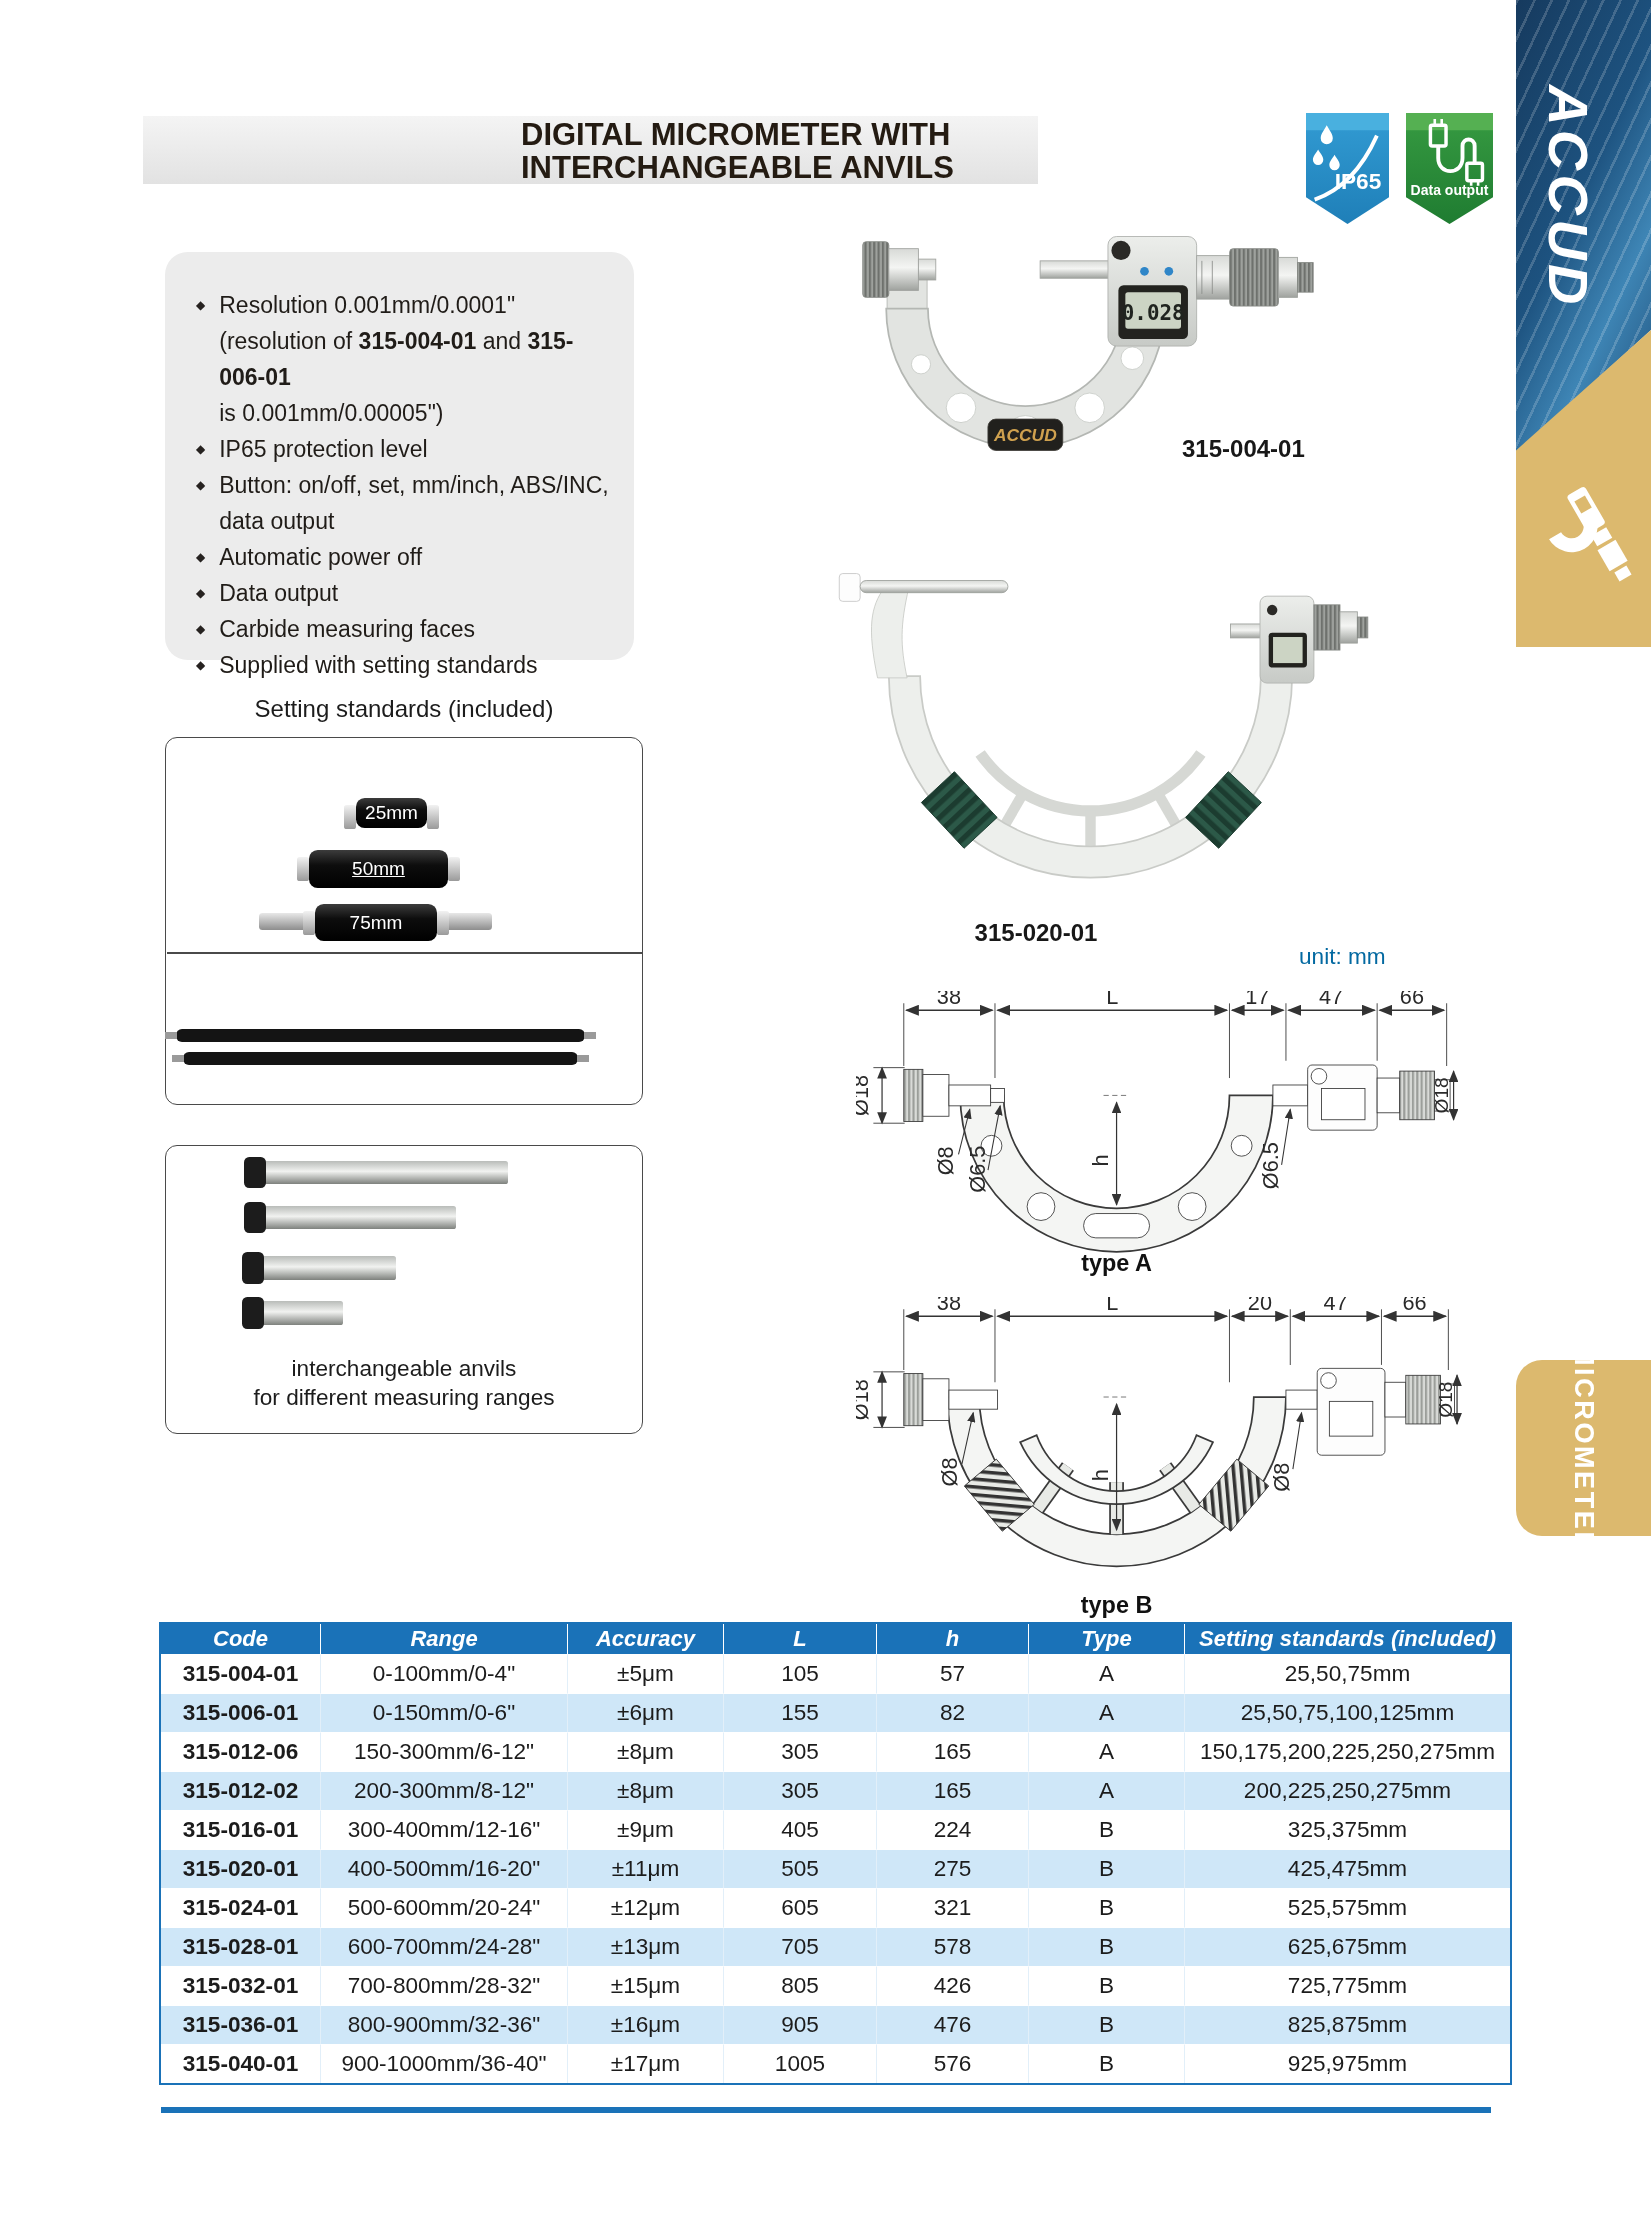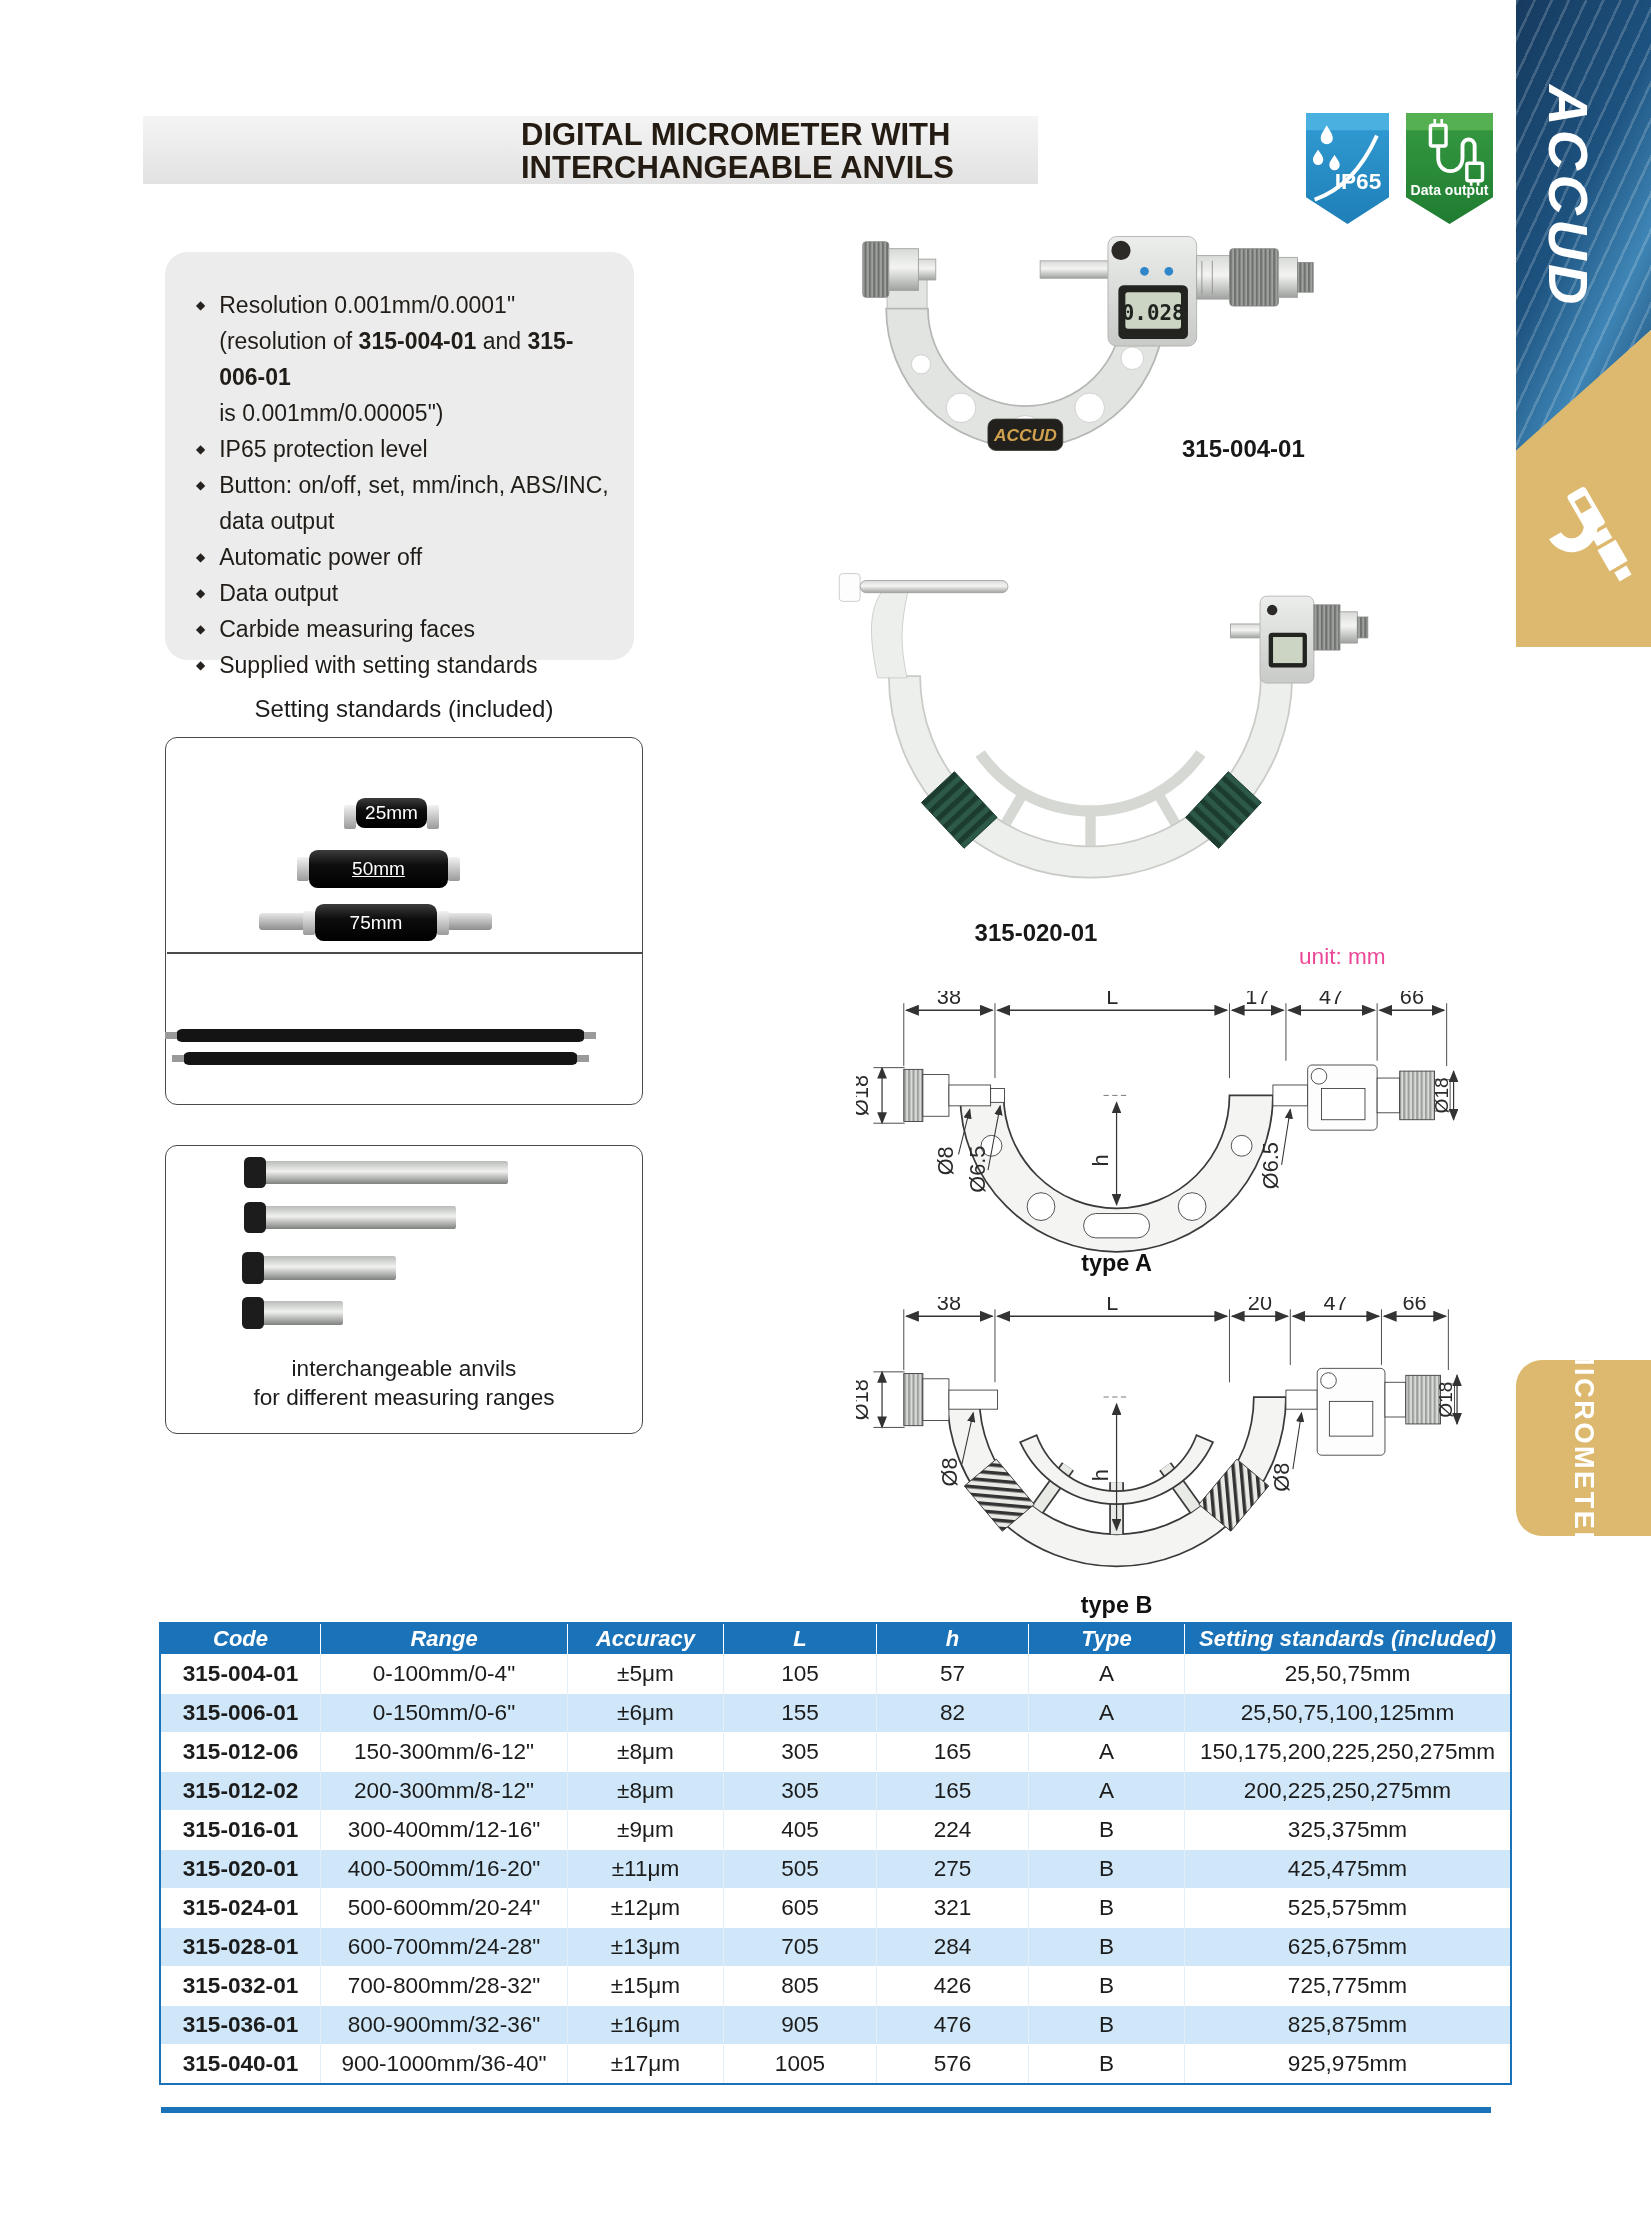--- a/index.html
+++ b/index.html
@@ -57,21 +57,21 @@
   
   .anvil-box{left:165px;top:1145px;width:478px;height:289px;}
   .anvil-rod{position:absolute;background:linear-gradient(180deg,#b9bcb9,#f1f2f0 45%,#7e817d);border-radius:2.6px;}
   .anvil-rod::before{content:"";position:absolute;left:-5.2px;top:-4.3px;width:22.6px;height:calc(100% + 8.7px);
                      background:#1c1c1c;border-radius:5.2px;}
   .anvil-caption{position:absolute;left:165px;top:1354px;width:478px;text-align:center;
                  font-size:22.6px;line-height:29px;color:#1c1c1c;}
 
   
   .prod-label{position:absolute;font-size:24px;font-weight:bold;color:#181818;}
-  .unit-note{position:absolute;left:1299px;top:944px;font-size:22.6px;color:#ec4899;}
+  .unit-note{position:absolute;left:1299px;top:944px;font-size:22.6px;color:#0369a1;}
 
   
   .spec-table{position:absolute;left:159px;top:1622px;width:1353px;border-collapse:separate;border-spacing:0;
               border:2.6px solid #1a72b8;table-layout:fixed;font-size:22.6px;color:#1c1c1c;}
   .spec-table th{background:#1a72b8;color:#fff;font-weight:bold;height:29.5px;font-size:22px;
                  border-right:1.7px solid #ffffff;padding:0;font-style:italic;}
   .spec-table th:last-child{border-right:none;}
   .spec-table td{height:38px;text-align:center;background:#fff;border-right:1.7px solid #e2eff9;
                  border-top:1.7px solid #ffffff;padding:0;}
   .spec-table td:last-child{border-right:none;}
@@ -521,21 +521,21 @@
           <td>605</td>
           <td>321</td>
           <td>B</td>
           <td>525,575mm</td>
         </tr>
         <tr class="alt">
           <td class="code">315-028-01</td>
           <td>600-700mm/24-28"</td>
           <td>±13μm</td>
           <td>705</td>
-          <td>284</td>
+          <td>578</td>
           <td>B</td>
           <td>625,675mm</td>
         </tr>
         <tr>
           <td class="code">315-032-01</td>
           <td>700-800mm/28-32"</td>
           <td>±15μm</td>
           <td>805</td>
           <td>426</td>
           <td>B</td>

